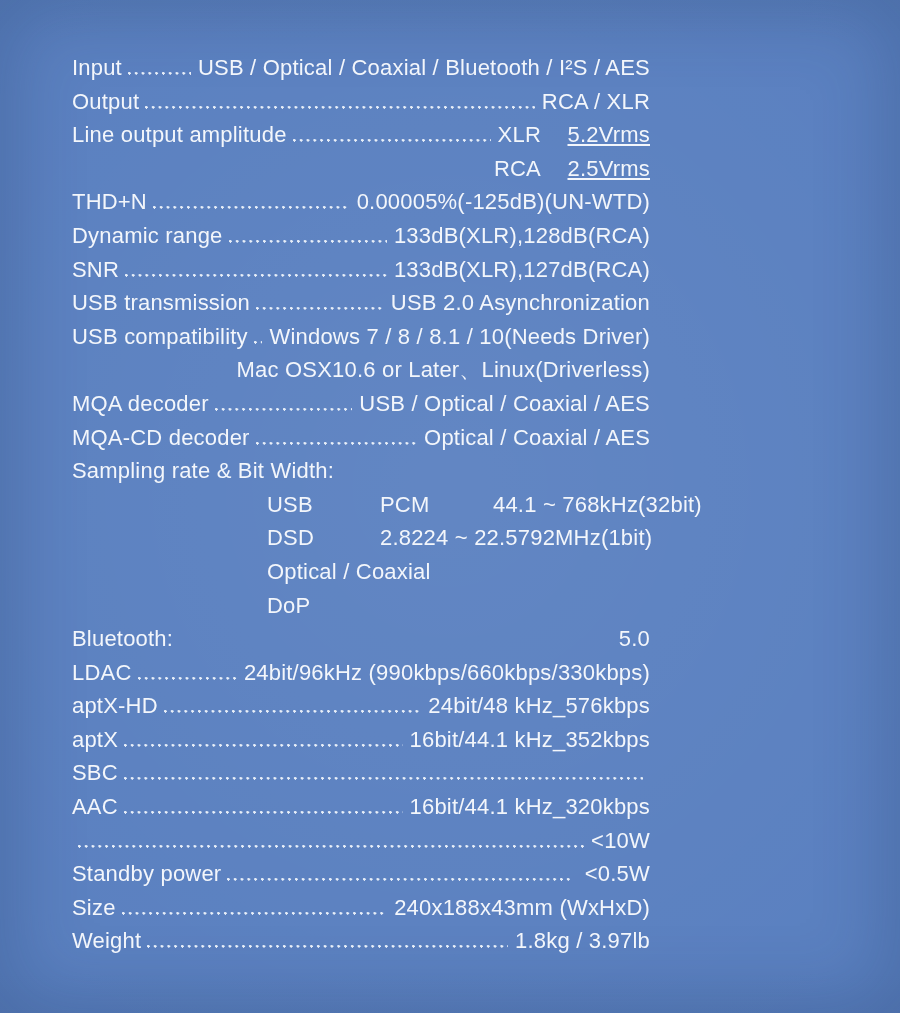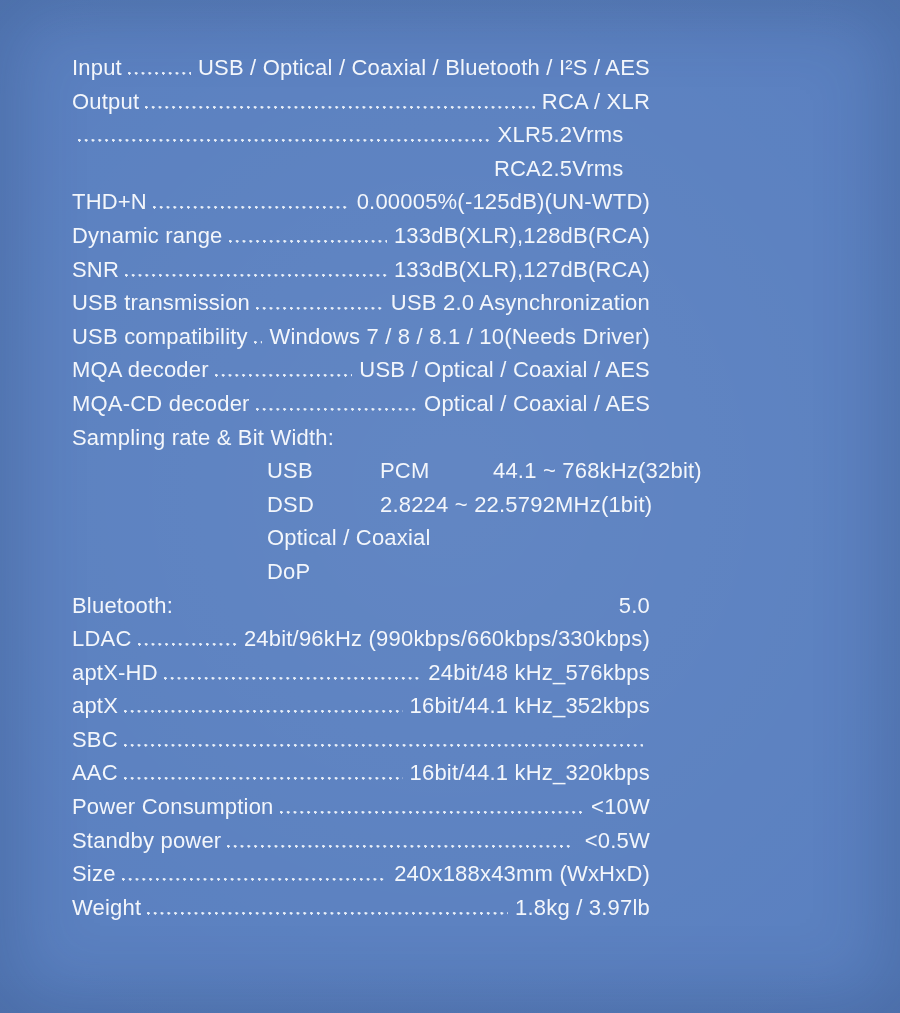--- a/index.html
+++ b/index.html
@@ -63,50 +63,52 @@
   .value-wrap {
     margin-left: auto;
     display: flex;
     flex: 0 0 auto;
   }
   .value {
     text-align: center;
   }
   .value2 {
     width: 109px;
-    text-align: left;
+    text-align: right;
+    text-decoration: underline;
   }
 </style>
 </head>
 <body>
 
 <div class="vignette"></div>
 
 <div class="sheet">
   <div id="rows">
       <div class="row"><span class="label">Input</span><span class="leader"></span><span class="value-wrap"><span class="value">USB / Optical / Coaxial / Bluetooth / I²S / AES</span></span></div>
       <div class="row"><span class="label">Output</span><span class="leader"></span><span class="value-wrap"><span class="value">RCA / XLR</span></span></div>
-      <div class="row"><span class="leader"></span><span class="value-wrap"><span class="value">XLR</span><span class="value2">5.2Vrms</span></span></div>
+      <div class="row"><span class="label">Line output amplitude</span><span class="leader"></span><span class="value-wrap"><span class="value">XLR</span><span class="value2">5.2Vrms</span></span></div>
       <div class="row"><span class="label"></span><span class="value-wrap"><span class="value">RCA</span><span class="value2">2.5Vrms</span></span></div>
       <div class="row"><span class="label">THD+N</span><span class="leader"></span><span class="value-wrap"><span class="value">0.00005%(-125dB)(UN-WTD)</span></span></div>
       <div class="row"><span class="label">Dynamic range</span><span class="leader"></span><span class="value-wrap"><span class="value">133dB(XLR),128dB(RCA)</span></span></div>
       <div class="row"><span class="label">SNR</span><span class="leader"></span><span class="value-wrap"><span class="value">133dB(XLR),127dB(RCA)</span></span></div>
       <div class="row"><span class="label">USB transmission</span><span class="leader"></span><span class="value-wrap"><span class="value">USB 2.0 Asynchronization</span></span></div>
       <div class="row"><span class="label">USB compatibility</span><span class="leader"></span><span class="value-wrap"><span class="value">Windows 7 / 8 / 8.1 / 10(Needs Driver)</span></span></div>
+      <div class="row"><span class="label"></span><span class="value-wrap"><span class="value">Mac OSX10.6 or Later、Linux(Driverless)</span></span></div>
       <div class="row"><span class="label">MQA decoder</span><span class="leader"></span><span class="value-wrap"><span class="value">USB / Optical / Coaxial / AES</span></span></div>
       <div class="row"><span class="label">MQA-CD decoder</span><span class="leader"></span><span class="value-wrap"><span class="value">Optical / Coaxial / AES</span></span></div>
       <div class="row"><span class="label">Sampling rate &amp; Bit Width:</span><span class="value-wrap"><span class="value"></span></span></div>
       <div class="row indent"><span class="label">USB</span><span class="label">PCM</span><span class="value-wrap"><span class="value">44.1 ~ 768kHz(32bit)</span></span></div>
       <div class="row indent"><span class="label">DSD</span><span class="value-wrap"><span class="value">2.8224 ~ 22.5792MHz(1bit)</span></span></div>
       <div class="row indent"><span class="label">Optical / Coaxial</span></div>
       <div class="row indent"><span class="label">DoP</span></div>
       <div class="row"><span class="label">Bluetooth:</span><span class="value-wrap"><span class="value">5.0</span></span></div>
       <div class="row"><span class="label">LDAC</span><span class="leader"></span><span class="value-wrap"><span class="value">24bit/96kHz (990kbps/660kbps/330kbps)</span></span></div>
       <div class="row"><span class="label">aptX-HD</span><span class="leader"></span><span class="value-wrap"><span class="value">24bit/48 kHz_576kbps</span></span></div>
       <div class="row"><span class="label">aptX</span><span class="leader"></span><span class="value-wrap"><span class="value">16bit/44.1 kHz_352kbps</span></span></div>
       <div class="row"><span class="label">SBC</span><span class="leader"></span></div>
       <div class="row"><span class="label">AAC</span><span class="leader"></span><span class="value-wrap"><span class="value">16bit/44.1 kHz_320kbps</span></span></div>
-      <div class="row"><span class="label">Power Consumption</span><span class="leader"></span><span class="value-wrap"><span class="value">&lt;10W</span></span></div>
+      <div class="row"><span class="leader"></span><span class="value-wrap"><span class="value">&lt;10W</span></span></div>
       <div class="row"><span class="label">Standby power</span><span class="leader"></span><span class="value-wrap"><span class="value"> &lt;0.5W</span></span></div>
       <div class="row"><span class="label">Size</span><span class="leader"></span><span class="value-wrap"><span class="value">240x188x43mm (WxHxD)</span></span></div>
       <div class="row"><span class="label">Weight</span><span class="leader"></span><span class="value-wrap"><span class="value">1.8kg / 3.97lb</span></span></div>
     </div>
 </div>
 
 </body></html>

